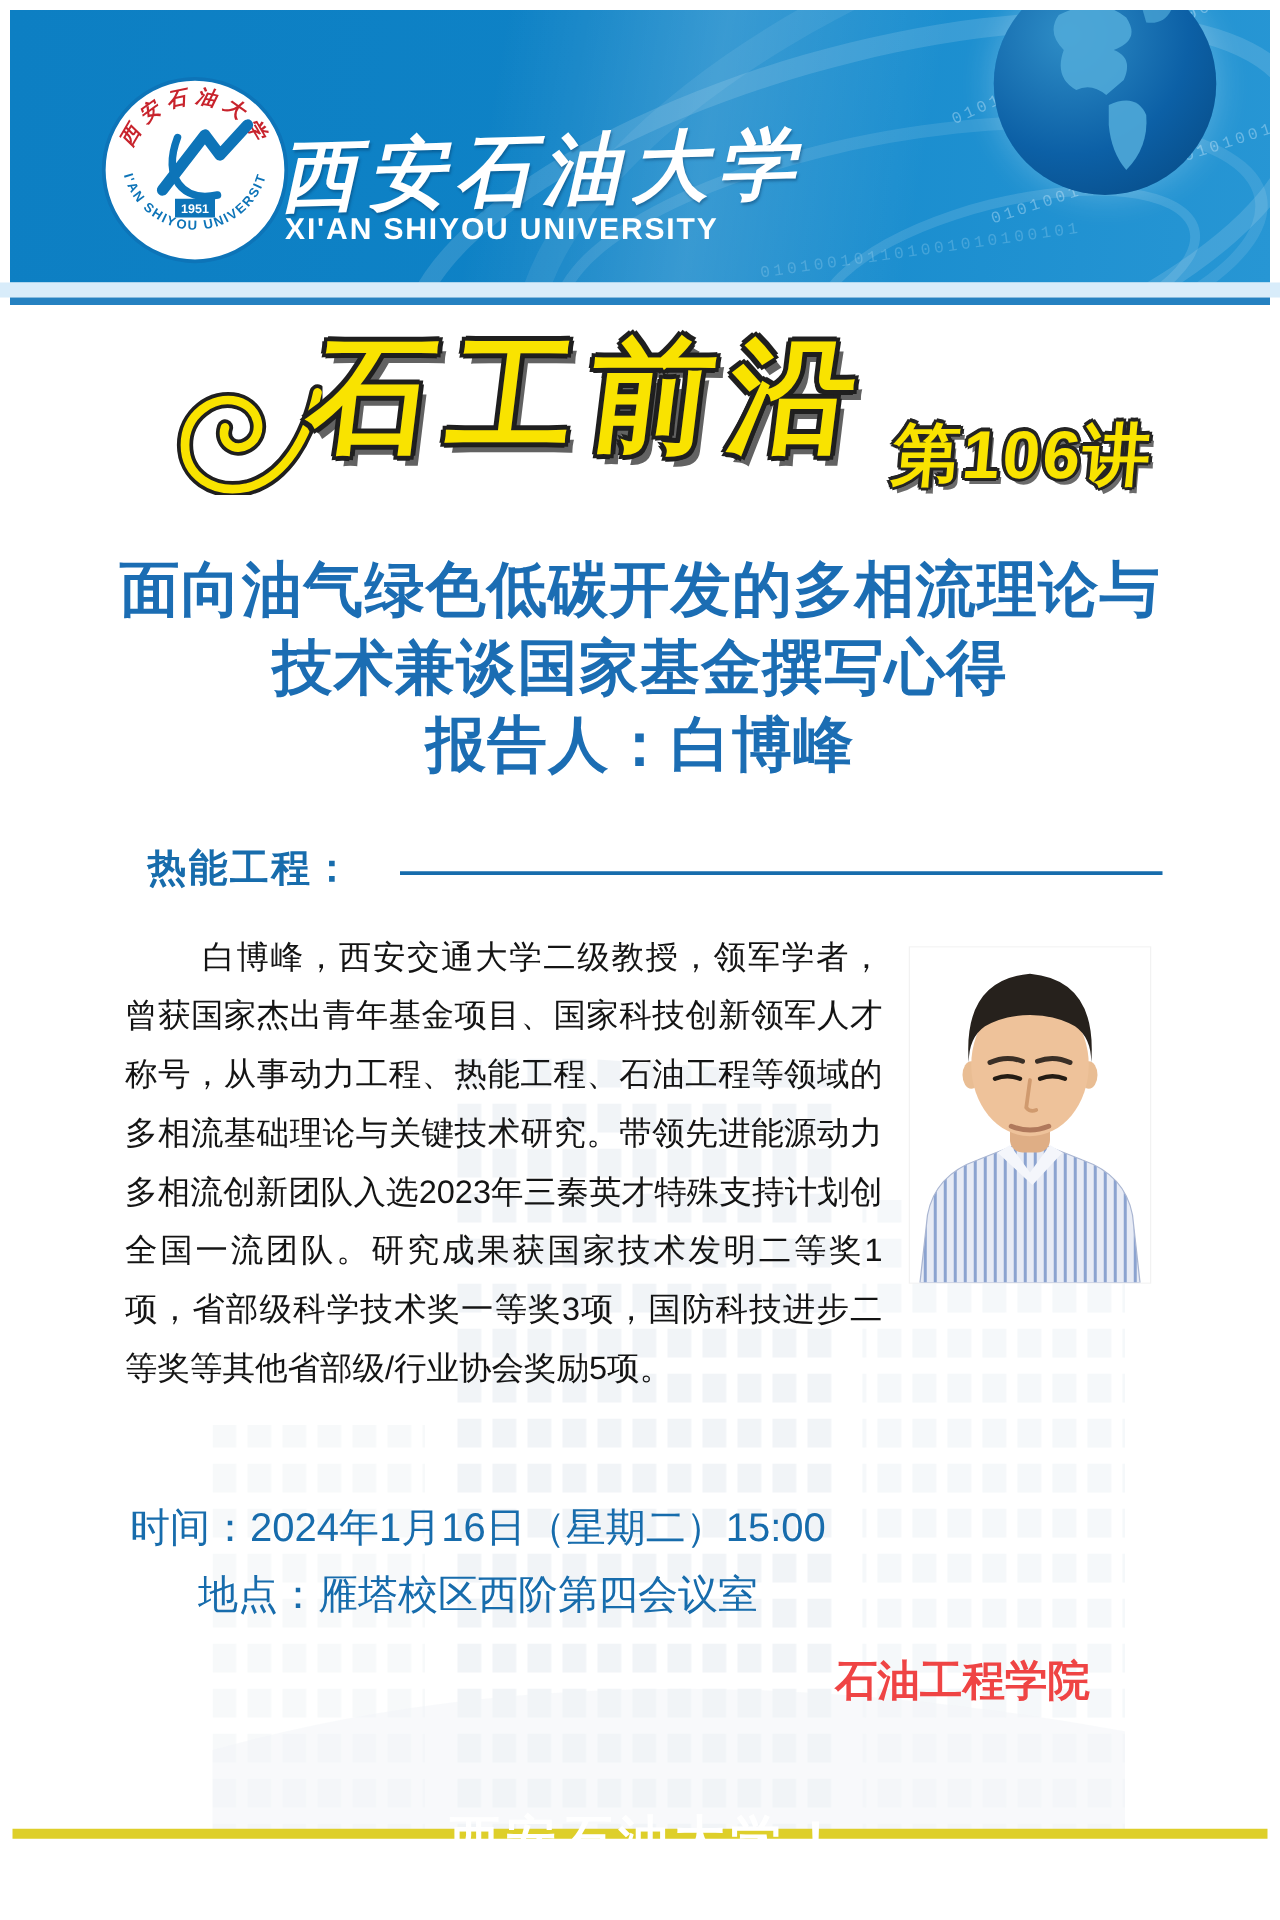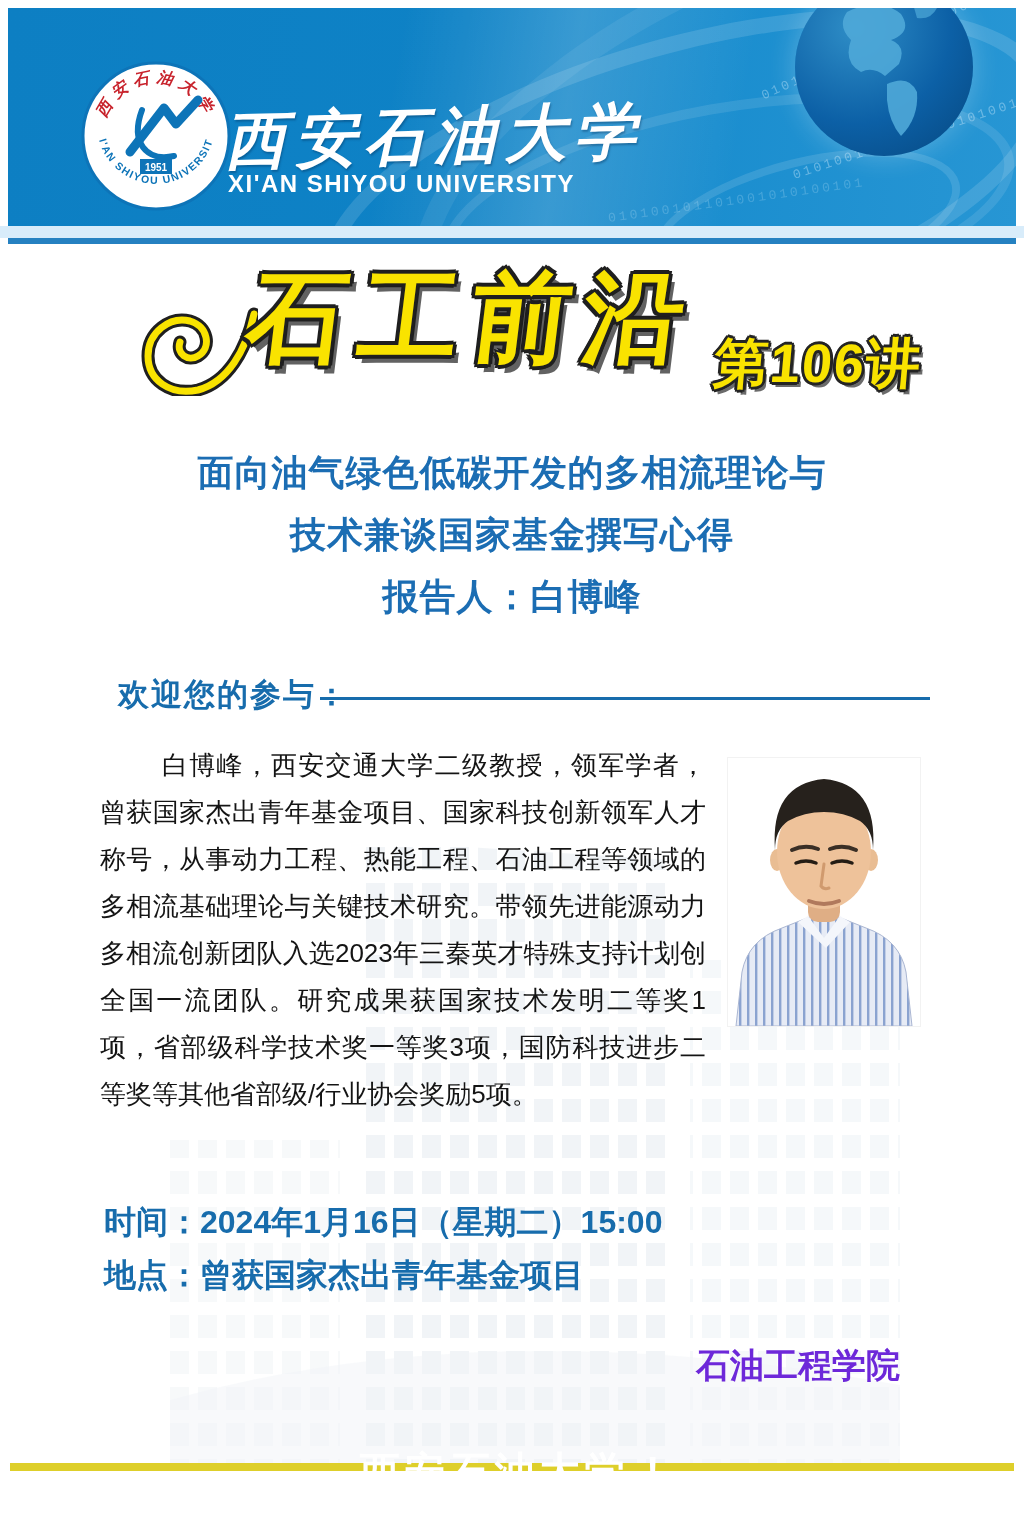--- a/index.html
+++ b/index.html
@@ -46,37 +46,37 @@
                     -4px 0 0 #1f1f1f,4px 0 0 #1f1f1f,0 4px 0 #1f1f1f,0 -4px 0 #1f1f1f,
                     7px 8px 0 rgba(70,70,70,.85);}
   .series-issue{position:absolute;left:714px;top:328px;font-size:54px;font-weight:bold;color:#f9e300;
         transform:skewX(-5deg);letter-spacing:2px;white-space:nowrap;
         text-shadow:-2px -2px 0 #242424,2px -2px 0 #242424,-2px 2px 0 #242424,2px 2px 0 #242424,
                     -3px 0 0 #242424,3px 0 0 #242424,0 3px 0 #242424,0 -3px 0 #242424,
                     4px 5px 0 rgba(70,70,70,.8);}
 
   
   .lecture-title{position:absolute;top:442px;left:0;right:0;text-align:center;color:#1b6db3;
-        font-weight:bold;font-size:36px;line-height:62px;letter-spacing:1px;}
+        font-weight:bold;font-size:48px;line-height:62px;letter-spacing:1px;}
 
   
   .bio-heading{position:absolute;left:118px;top:674px;color:#176cac;font-size:31px;font-weight:bold;letter-spacing:2px;}
   .bio-rule{position:absolute;left:320px;right:94px;top:697px;height:3px;background:#176cac;}
   .bio{position:absolute;left:100px;top:742px;width:820px;color:#141414;}
   .photo-float{float:right;width:192px;height:268px;margin:16px 0 26px 22px;background:#ffffff;
         box-shadow:0 0 0 1px rgba(0,0,0,.05);}
   .bio p{margin:0;font-size:26px;line-height:47px;text-align:justify;text-indent:62px;letter-spacing:0;}
 
   
-  .details{position:absolute;left:104px;top:1196px;color:#176cac;font-size:32px;font-weight:bold;line-height:53px;}
+  .details{position:absolute;left:104px;top:1196px;color:#176cac;font-size:32px;font-weight:normal;line-height:53px;text-align:center;}
   .details .row{white-space:nowrap;}
 
   
-  .signature{position:absolute;left:640px;top:1318px;width:260px;text-align:right;color:#6d28d9;
-        font-size:34px;font-weight:bold;line-height:55px;margin-top:20px;}
+  .signature{position:absolute;left:640px;top:1318px;width:260px;text-align:center;color:#ef4444;
+        font-size:34px;font-weight:bold;line-height:55px;}
 
   
   .footer-strip{position:absolute;left:10px;right:10px;top:1463px;height:8px;background:#decf2a;}
   .footer-banner{position:absolute;left:10px;right:10px;top:1471px;bottom:0;background:#0987cb;
         display:flex;align-items:center;justify-content:center;}
   .footer-banner .msg{color:#ffffff;font-size:40px;font-weight:bold;letter-spacing:5px;}
 
   
   .watermark{position:absolute;left:110px;top:840px;width:820px;height:625px;opacity:.09;z-index:0;}
   .content-layer{position:relative;z-index:1;}
@@ -150,21 +150,21 @@
     </svg>
     <div class="series-title">石工前沿</div>
     <div class="series-issue">第106讲</div>
 
     <div class="lecture-title">
       <div>面向油气绿色低碳开发的多相流理论与</div>
       <div>技术兼谈国家基金撰写心得</div>
       <div>报告人：白博峰</div>
     </div>
 
-    <div class="bio-heading">欢迎您的参与：</div>
+    <div class="bio-heading">热能工程：</div>
     <div class="bio-rule"></div>
 
     <div class="bio">
       <div class="photo-float">
         <svg viewBox="0 0 192 268" width="192" height="268">
           <defs>
             <pattern id="shirt" width="8" height="8" patternUnits="userSpaceOnUse">
               <rect width="8" height="8" fill="#e7ebf5"></rect>
               <rect x="3" width="2.4" height="8" fill="#8ba3d0"></rect>
             </pattern>
@@ -183,21 +183,21 @@
           <path d="M104,105 Q114,101 124,105" stroke="#241c14" stroke-width="3.5" fill="none" stroke-linecap="round"></path>
           <path d="M96,106 L93,128 Q96,132 101,130" stroke="#d09a6e" stroke-width="3" fill="none" stroke-linecap="round"></path>
           <path d="M81,143 Q96,149 111,143" stroke="#b0795c" stroke-width="4" fill="none" stroke-linecap="round"></path>
         </svg>
       </div>
       <p>白博峰，西安交通大学二级教授，领军学者，曾获国家杰出青年基金项目、国家科技创新领军人才称号，从事动力工程、热能工程、石油工程等领域的多相流基础理论与关键技术研究。带领先进能源动力多相流创新团队入选2023年三秦英才特殊支持计划创全国一流团队。研究成果获国家技术发明二等奖1项，省部级科学技术奖一等奖3项，国防科技进步二等奖等其他省部级/行业协会奖励5项。</p>
     </div>
 
     <div class="details">
       <div class="row"><span>时间：</span><span>2024年1月16日（星期二）15:00</span></div>
-      <div class="row"><span>地点：</span><span>曾获国家杰出青年基金项目</span></div>
+      <div class="row"><span>地点：</span><span>雁塔校区西阶第四会议室</span></div>
     </div>
 
     <div class="signature">
       <div>石油工程学院</div>
     </div>
 
     <div class="footer-strip"></div>
     <div class="footer-banner">
       <span class="msg">西安石油大学 !</span>
     </div>

